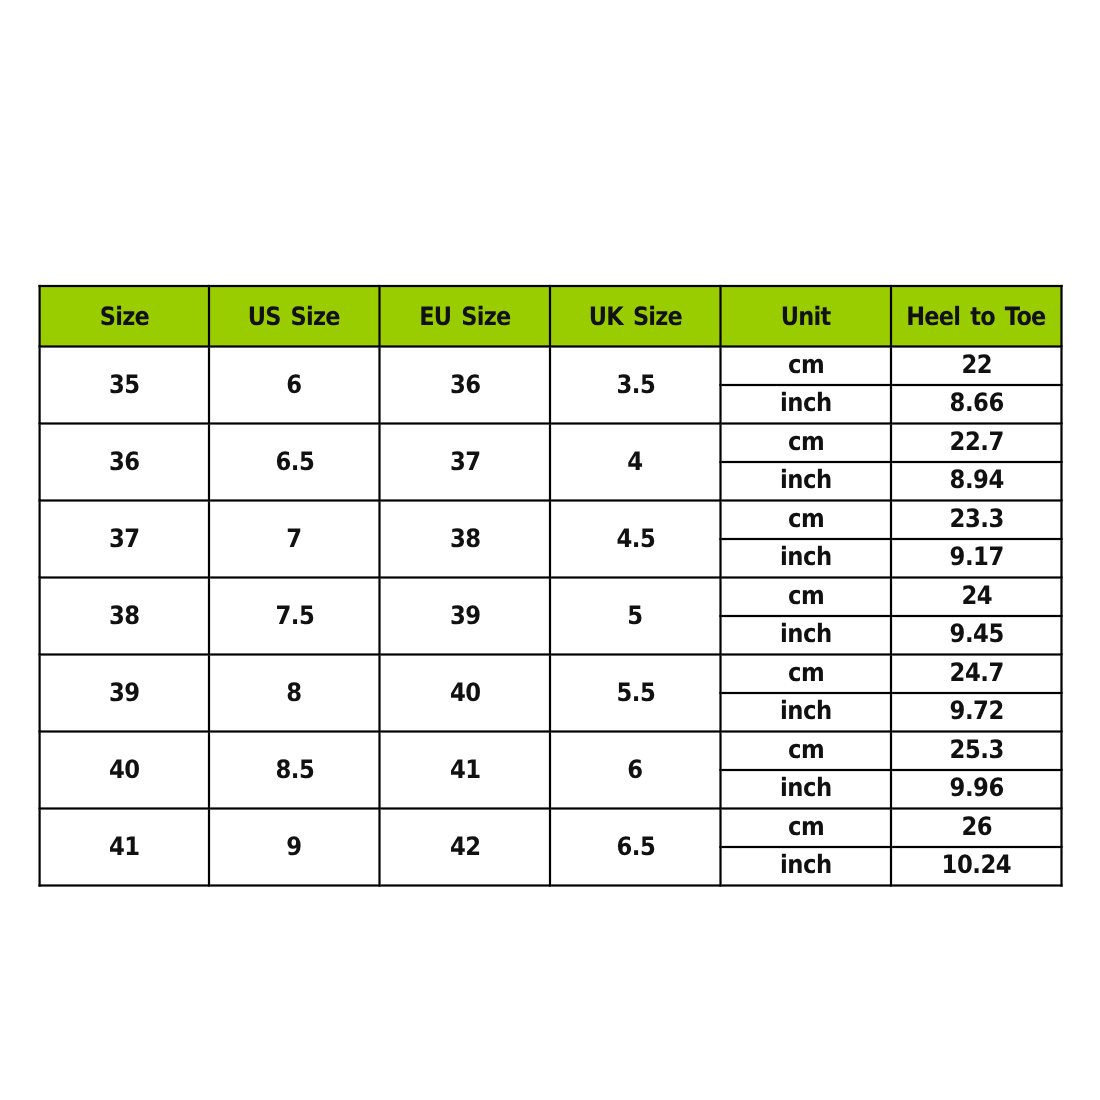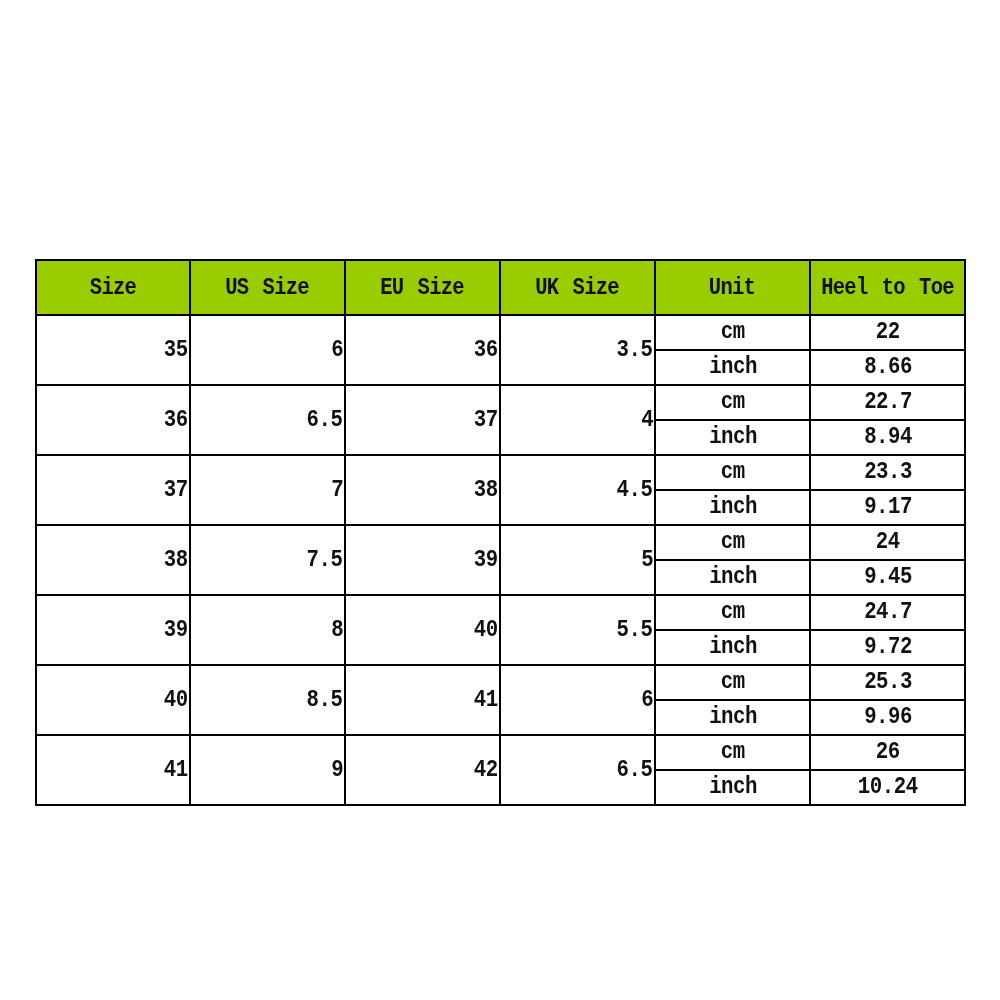--- a/index.html
+++ b/index.html
@@ -10,41 +10,40 @@
   #page{position:relative;width:1000px;height:1000px;overflow:hidden;background:#ffffff;
        -webkit-font-smoothing:antialiased;}
 
   
   table.size-table{
     position:absolute;
     left:35px;top:259px;
     width:931px;
     border-collapse:collapse;
     table-layout:fixed;
-    font-family:Liberation Mono, monospace;
   }
   table.size-table td,
   table.size-table th{
     border:2px solid #000000;
     padding:0;
     margin:0;
     text-align:center;
     vertical-align:middle;
     color:#111111;
     font-weight:bold;
   }
   table.size-table th{
     background:#9ACD00;
     height:53px;
   }
   table.size-table td{
     height:33px;
     background:#ffffff;
   }
-  table.size-table td.rowspan2{height:66px;text-align:right;}
+  table.size-table td.rowspan2{height:66px;}
 
   .txt{
     display:inline-block;
     white-space:nowrap;
     line-height:1;
     position:relative;
   }
   th.hd .txt{
     font-size:23px;
     transform:scaleX(0.89);

